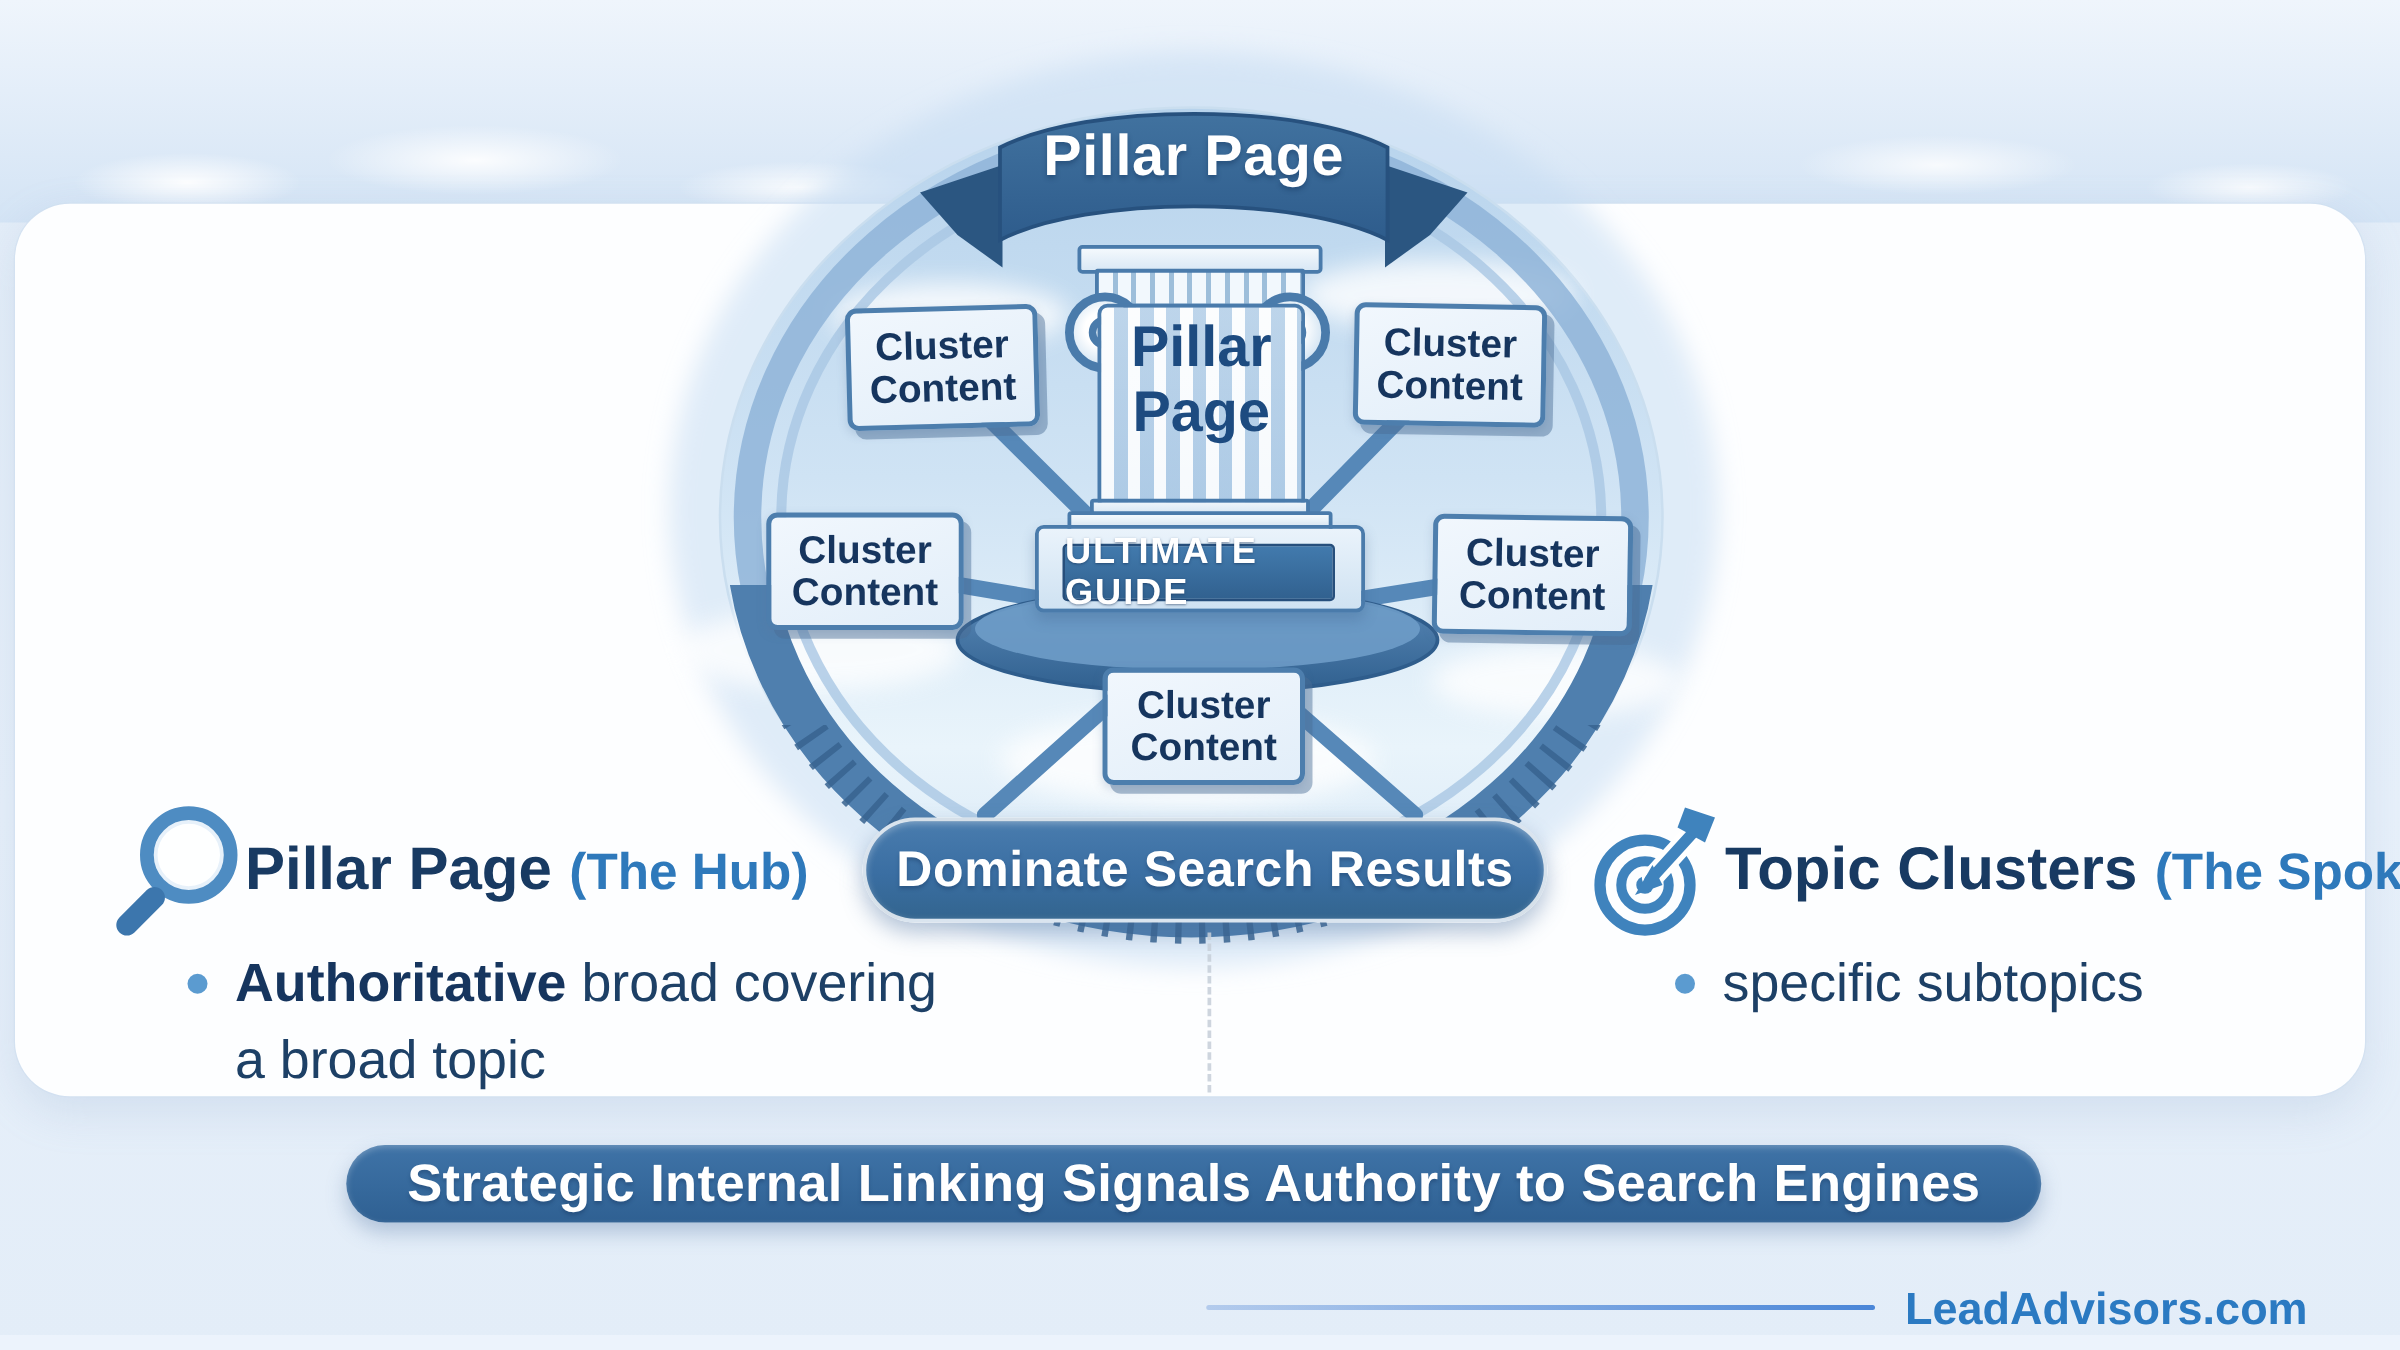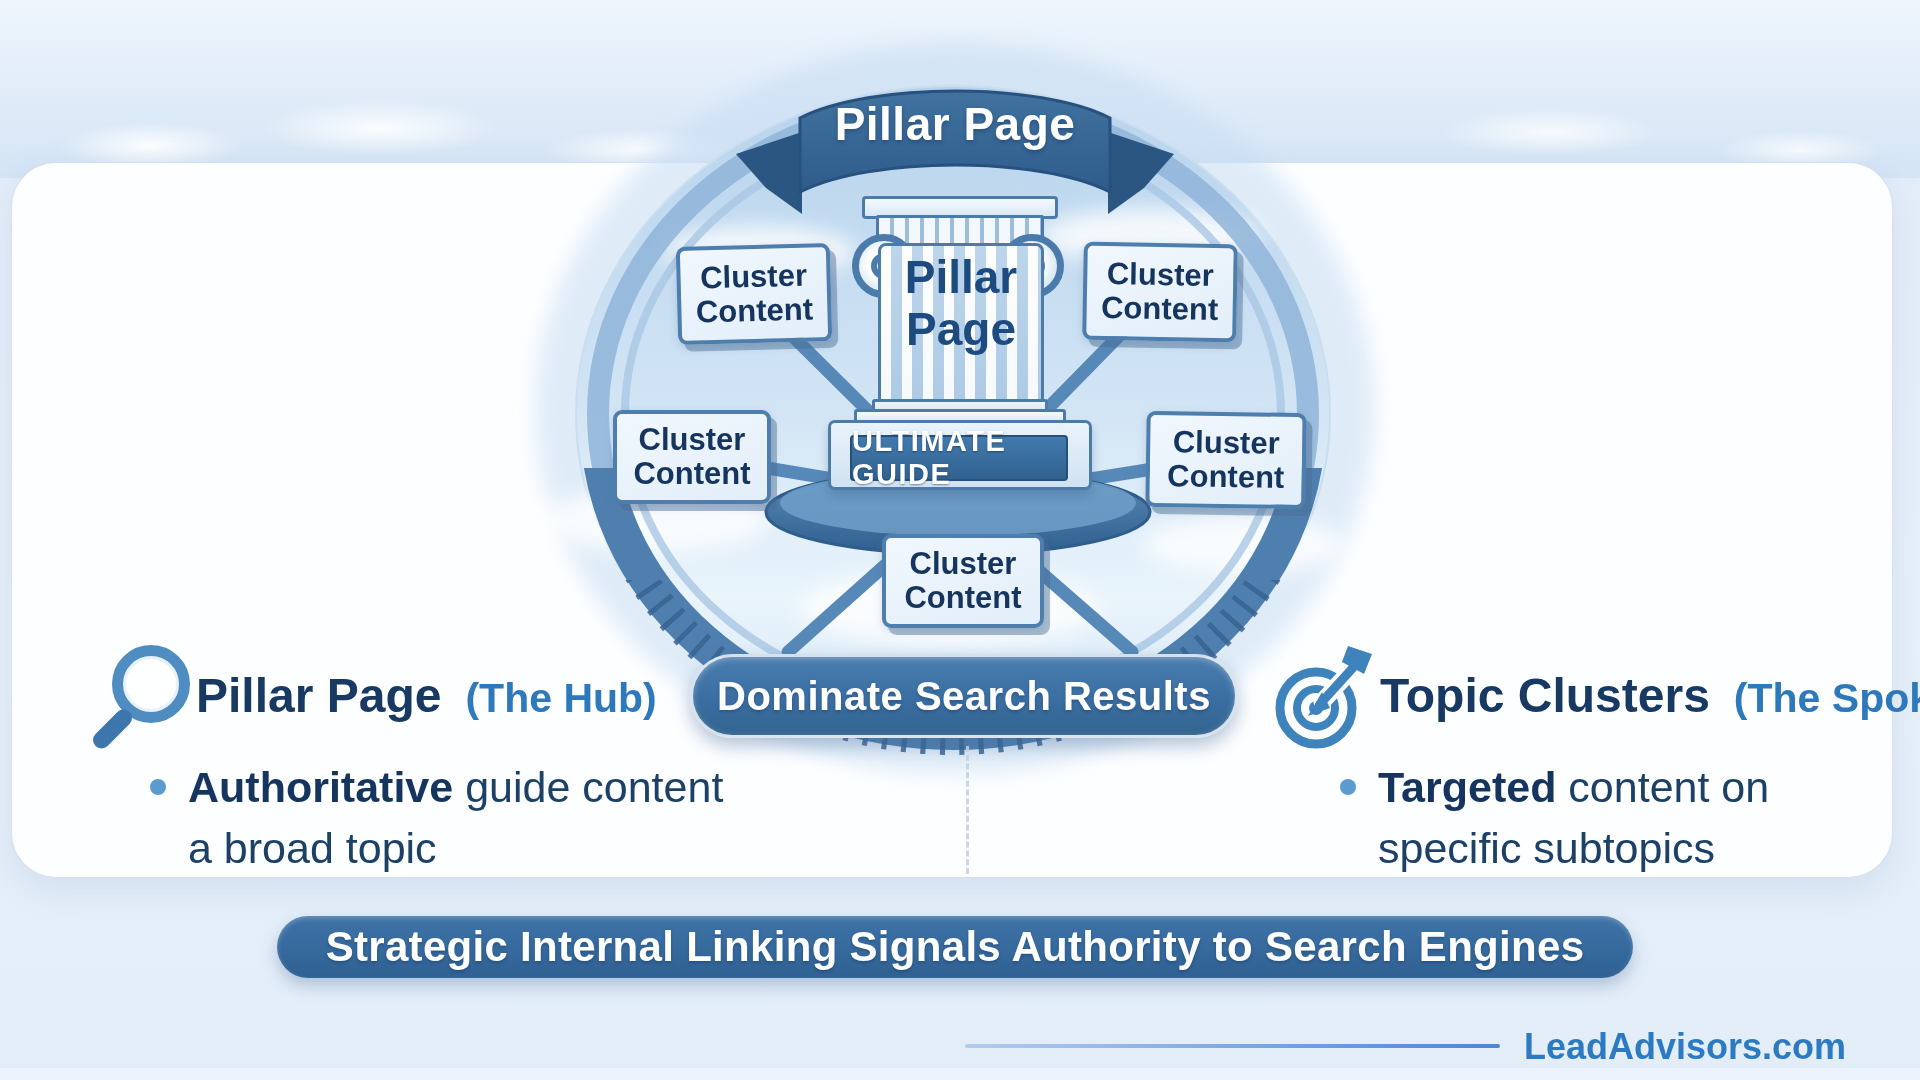--- a/index.html
+++ b/index.html
@@ -107,21 +107,21 @@
   }
   
   .mag-icon{position:absolute; left:92px; top:645px; width:100px; height:118px;}
   .mag-lens{position:absolute; right:2px; top:0; width:56px; height:56px; border:11px solid #4e8cc2;
     border-radius:50%; background:rgba(255,255,255,.65); box-shadow:inset 0 0 0 3px #e7f1fa;}
   .mag-handle{position:absolute; left:12px; bottom:10px; width:17px; height:48px; background:#3c76ad;
     border-radius:9px; transform:rotate(45deg);}
   .target-icon{position:absolute; left:1272px; top:644px; width:100px; height:112px;}
   .heading{position:absolute; display:flex; align-items:baseline; gap:14px; white-space:nowrap;}
   .heading .h-title{font-size:48px; font-weight:bold; color:#183a62;}
-  .heading .h-sub{font-size:41px; font-weight:bold; color:#2e79bb;margin-left:10px;}
+  .heading .h-sub{font-size:41px; font-weight:bold; color:#2e79bb;}
   .heading-left{left:196px; top:668px;}
   .heading-right{left:1380px; top:668px;}
   .bullet{position:absolute; display:flex; gap:22px;}
   .bullet-left{left:150px; top:757px;}
   .bullet-right{left:1340px; top:757px;}
   .bullet-dot{width:16px; height:16px; border-radius:50%; background:#5b9bd0; margin-top:22px; flex:none;}
   .bullet-text{font-size:43px; color:#1d4066; line-height:1.43;}
   .bullet-text b{color:#16355e;margin-top:15px;}
   .v-divider{position:absolute; left:966px; top:746px; height:128px; border-left:3px dashed #c6cfd9; opacity:.85;}
   
@@ -237,42 +237,41 @@
     <div class="mag-lens"></div>
     <div class="mag-handle"></div>
   </div>
   <div class="heading heading-left">
     <span class="h-title">Pillar Page</span>
     <span class="h-sub">(The Hub)</span>
   </div>
   <div class="bullet bullet-left">
     <div class="bullet-dot"></div>
     <div class="bullet-text">
-      <div><b>Authoritative</b><span> guide content</span></div>
+      <div><b>Authoritative</b><span> broad covering</span></div>
       <div>a broad topic</div>
     </div>
   </div>
 
   <svg class="target-icon" viewBox="0 0 100 112">
     <circle cx="44" cy="64" r="36" fill="none" stroke="#3f83bd" stroke-width="9"></circle>
     <circle cx="44" cy="64" r="19" fill="none" stroke="#3f83bd" stroke-width="8"></circle>
     <circle cx="44" cy="64" r="7" fill="#3f83bd"></circle>
     <path d="M90 14 L50 58" stroke="#ffffff" stroke-width="17" stroke-linecap="round"></path>
     <path d="M88 16 L48 60" stroke="#3f83bd" stroke-width="9" stroke-linecap="round"></path>
     <path d="M76 2 L100 10 L92 30 L70 18 Z" fill="#3f83bd"></path>
     <path d="M36 72 L50 48 L58 64 Z" fill="#3f83bd"></path>
   </svg>
   <div class="heading heading-right">
     <span class="h-title">Topic Clusters</span>
     <span class="h-sub">(The Spokes)</span>
   </div>
   <div class="bullet bullet-right">
     <div class="bullet-dot"></div>
     <div class="bullet-text">
-      <div><b>Targeted</b><span> content on</span></div>
       <div>specific subtopics</div>
     </div>
   </div>
 
   <div class="v-divider"></div>
 
   <div class="bottom-banner">Strategic Internal Linking Signals Authority to Search Engines</div>
 
   <div class="brand-line"></div>
   <div class="brand-text">LeadAdvisors.com</div>

